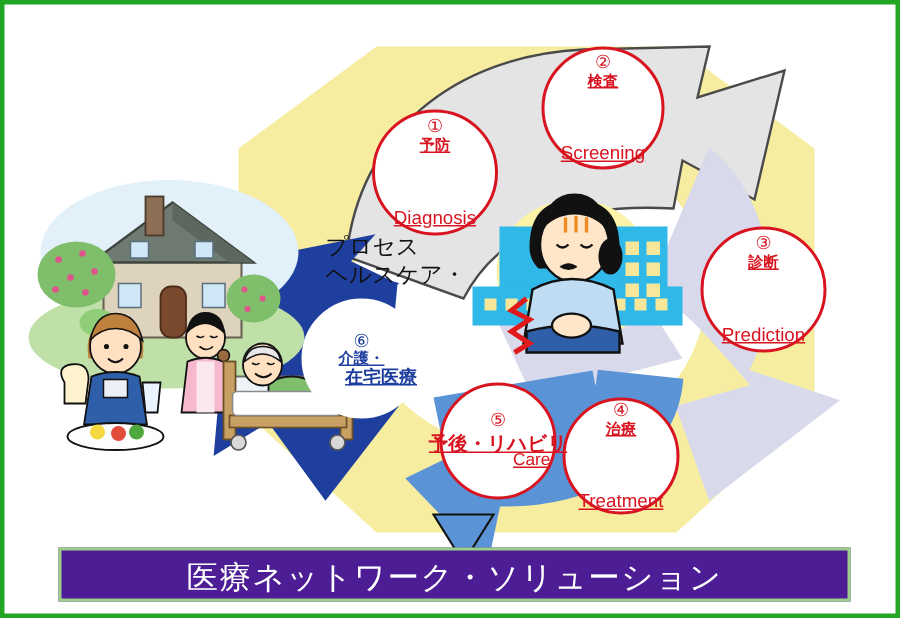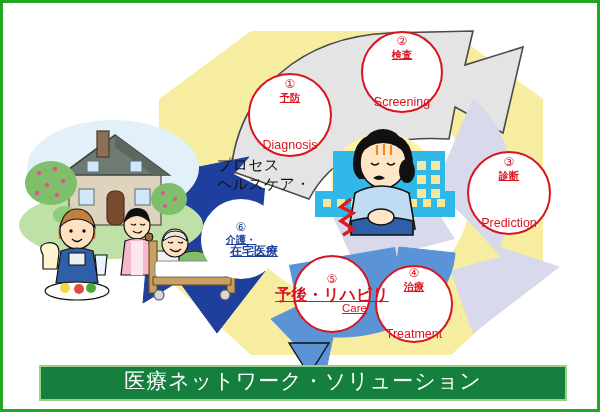--- a/index.html
+++ b/index.html
@@ -14,37 +14,37 @@
   
   .circle{
     position:absolute;border-radius:50%;background:#ffffff;
     display:flex;flex-direction:column;align-items:center;justify-content:center;
     text-align:center;line-height:1.02;box-sizing:border-box;
   }
   .circle.red{border:2px solid #d81420;color:#d81420;}
   .circle.navy{border:2px solid #ffffff;color:#1f3f9e;}
   .c-num{font-size:12px;line-height:1.1;margin-bottom:1px;}
   .c-jp{font-size:10px;font-weight:600;text-decoration:underline;letter-spacing:.2px;white-space:nowrap;}
-  .c-en{font-size:12.5px;white-space:nowrap;margin-top:36px;}
+  .c-en{font-size:12.5px;text-decoration:underline;white-space:nowrap;margin-top:36px;}
   .c-jp2{font-size:12px;font-weight:600;text-decoration:underline;white-space:nowrap;margin-left:26px;}
-  .c-jp-sm{font-size:16px;font-weight:600;text-decoration:underline;white-space:nowrap;}
+  .c-jp-sm{font-size:13px;font-weight:600;text-decoration:underline;white-space:nowrap;}
   .c-en-sm{font-size:11.5px;text-decoration:underline;white-space:nowrap;margin-left:45px;}
 
   
   #process-caption{
     position:absolute;left:214px;top:152px;width:120px;
     color:#111111;font-size:15px;line-height:1.28;font-weight:400;
     letter-spacing:.3px;
   }
 
   
   #banner{
     position:absolute;left:36px;top:362px;width:528px;height:36px;
-    background:#15803d;border:2px solid #9ccf8a;box-sizing:border-box;
-    display:flex;align-items:flex-start;justify-content:center;
+    background:#4c1d95;border:2px solid #9ccf8a;box-sizing:border-box;
+    display:flex;align-items:flex-end;justify-content:center;
     color:#ffffff;font-size:21px;letter-spacing:1px;
   }
 </style>
 </head>
 <body>
 
 <div id="stage">
 
   <svg class="layer" viewBox="0 0 600 412" width="600" height="412">
     <defs>

